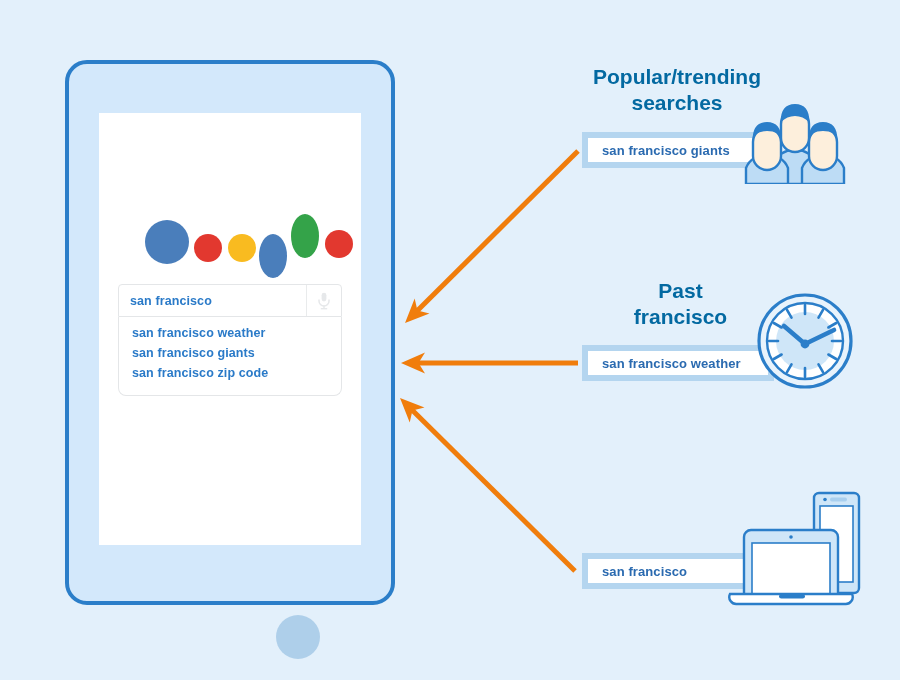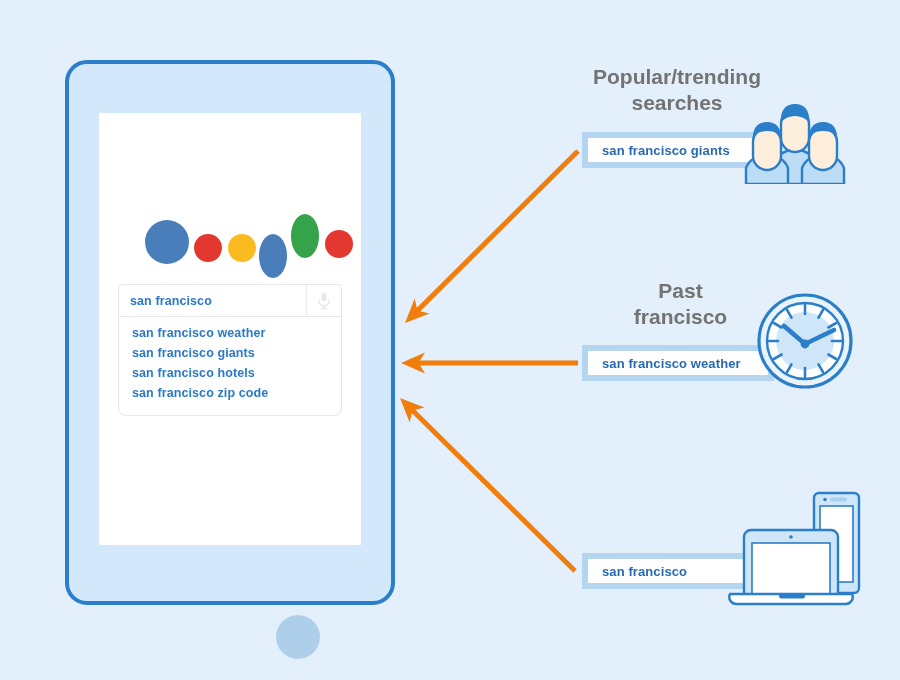--- a/index.html
+++ b/index.html
@@ -126,21 +126,21 @@
   .suggestion {
     font-size: 12.5px;
     font-weight: bold;
     color: #2a7ac8;
     padding: 3px 0 3px 13px;
     line-height: 14px;
     letter-spacing: 0.1px;
   }
   .heading {
     position: absolute;
-    color: #737373;
+    color: #0369a1;
     font-weight: bold;
     font-size: 21px;
     line-height: 26px;
     text-align: center;
     white-space: pre-line;
   }
   .chip {
     position: absolute;
     background: #b4d5ef;
     padding: 6px;
@@ -193,21 +193,20 @@
         <path d="M2 7.6 v1.3 a5 5 0 0 0 10 0 v-1.3" fill="none" stroke="#e6e8ea" stroke-width="1.5"></path>
         <rect x="6.3" y="13.2" width="1.4" height="3" fill="#e6e8ea"></rect>
         <rect x="3.8" y="16" width="6.4" height="1.4" fill="#e6e8ea"></rect>
       </svg>
     </div>
   </div>
 
   <div class="suggestions" id="suggestions">
       <div class="suggestion">san francisco weather</div>
       <div class="suggestion">san francisco giants</div>
-      <div class="suggestion">san francisco hotels</div>
       <div class="suggestion">san francisco zip code</div>
     </div>
 
   <svg class="arrow" width="900" height="680" id="arrows">
     <defs>
       <marker id="ahead" markerWidth="5" markerHeight="5" refX="3.6" refY="2.5" orient="auto" markerUnits="strokeWidth">
         <path d="M5,2.5 L0.2,4.6 L1.5,2.5 L0.2,0.4 Z" fill="#f07d0c"></path>
       </marker>
     </defs>
   <line x1="578" y1="151" x2="410" y2="318" stroke="#f07d0c" stroke-width="5" marker-end="url(#ahead)"></line>

